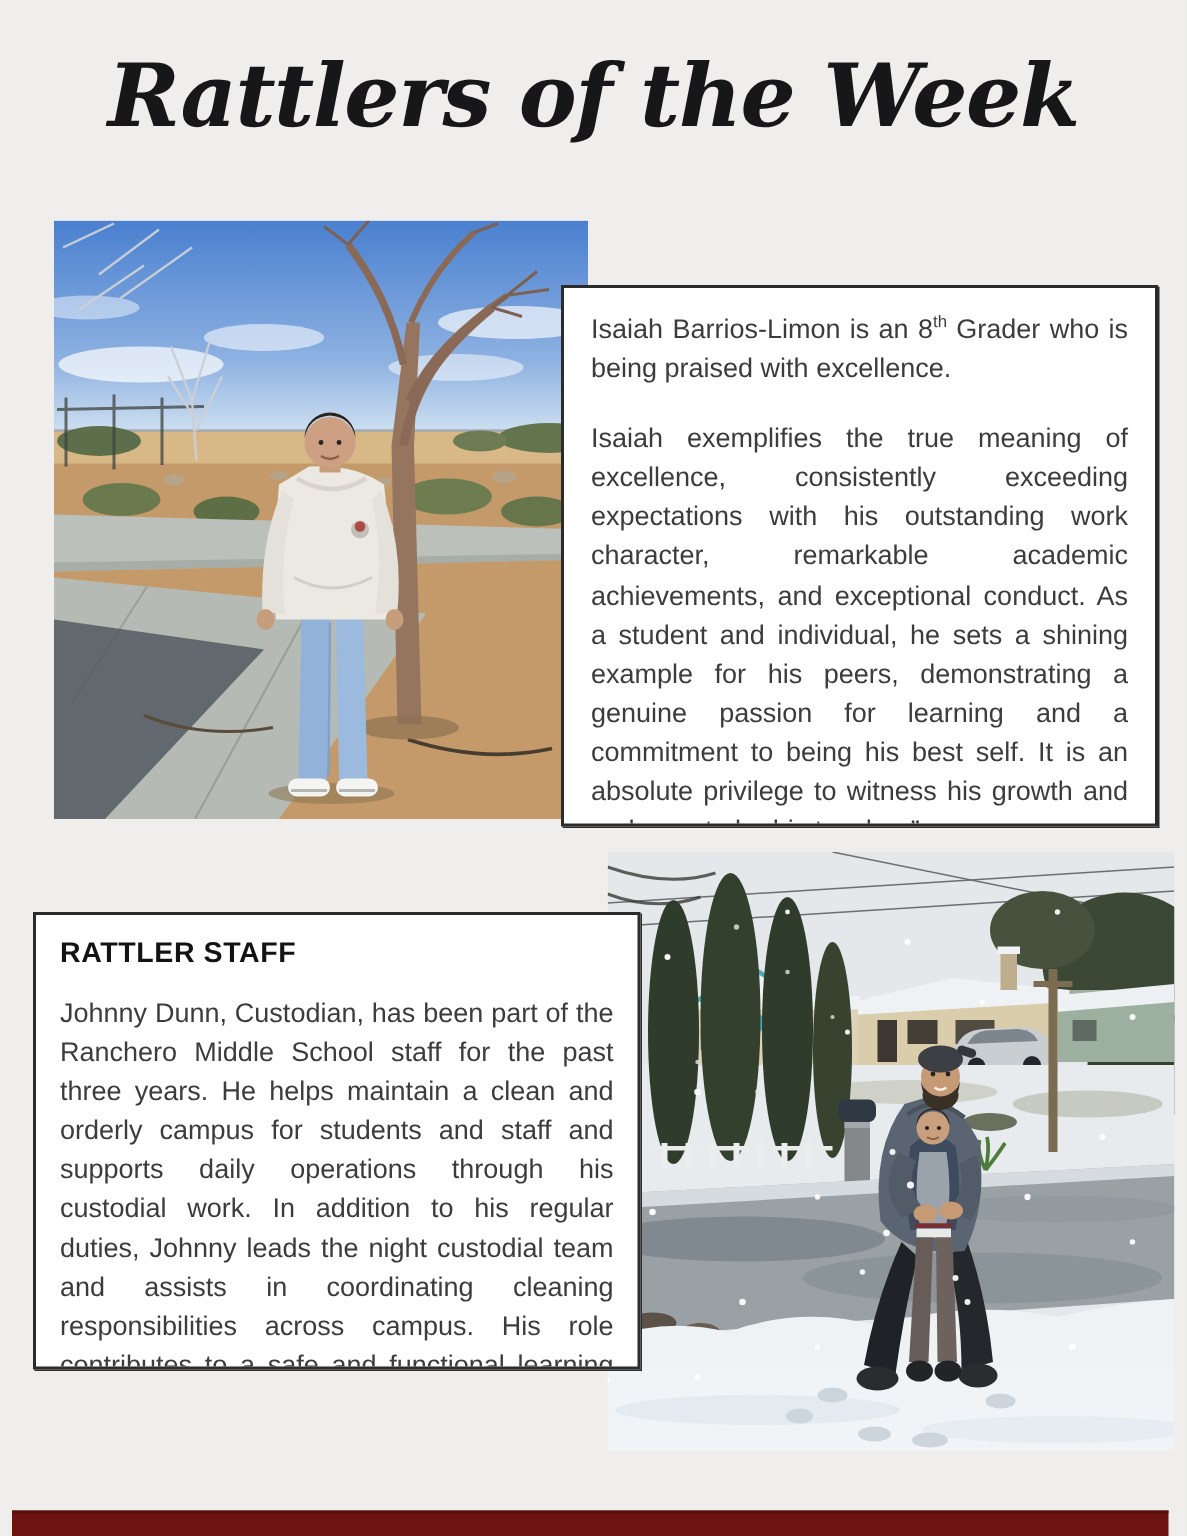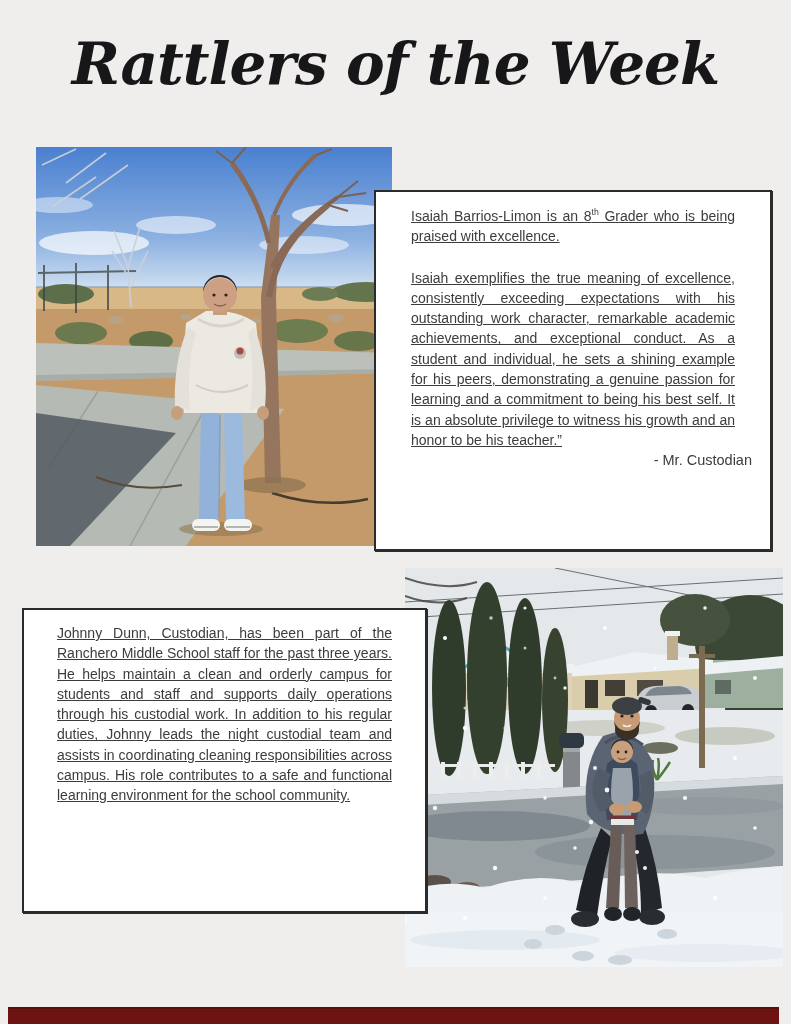--- a/index.html
+++ b/index.html
@@ -12,21 +12,21 @@
   .photo svg{display:block;}
   .student-photo{left:36px;top:147px;width:356px;height:399px;}
   .staff-photo{left:405px;top:568px;width:378px;height:399px;}
   .textbox{position:absolute;background:#ffffff;border:2px solid #2b2b2b;
            box-sizing:border-box;color:#3c3c3c;overflow:hidden;
            box-shadow:1px 1px 0 #2b2b2b;}
   .student-box{left:374px;top:190px;width:398px;height:361px;padding:14px 18px;}
   .staff-box{left:22px;top:608px;width:405px;height:305px;padding:13px 16px;}
   .textbox h2{margin:2px 0 15px;font-size:19px;font-weight:700;color:#131313;
               letter-spacing:.4px;}
-  .textbox p{margin:0 17px 21px;font-size:14px;line-height:1.45;text-align:justify;text-decoration:underline;}
+  .textbox p{margin:0 0 21px;font-size:18px;line-height:1.45;text-align:justify;}
   .textbox p.tight{margin-bottom:0;}
   .attribution{text-align:right;font-size:14.5px;line-height:1.45;color:#3c3c3c;}
   sup{font-size:62%;line-height:0;}
   .footer-bar{position:absolute;left:8px;top:1007px;width:771px;height:17px;
               background:var(--accent,#6d1412);border-top:2px solid #57100e;}
 </style>
 </head>
 <body>
 
 <div class="page" style="background: rgb(239, 238, 236);">
@@ -299,18 +299,19 @@
           <circle cx="140" cy="330" r="1.7"></circle>
           <circle cx="200,330" cy="352" r="1.8"></circle>
         <circle cx="202" cy="222" r="2.4"></circle>
           <circle cx="186" cy="254" r="2.2"></circle>
           <circle cx="232" cy="284" r="2"></circle>
       </g>
     </svg>
   </div>
 
   <section class="textbox staff-box">
+    <h2>RATTLER STAFF</h2>
     <p class="tight">Johnny Dunn, Custodian, has been part of the Ranchero Middle School staff for the past three years. He helps maintain a clean and orderly campus for students and staff and supports daily operations through his custodial work. In addition to his regular duties, Johnny leads the night custodial team and assists in coordinating cleaning responsibilities across campus. His role contributes to a safe and functional learning environment for the school community.</p>
   </section>
 
   <div class="footer-bar"></div>
 
 </div>
 
 </body></html>

